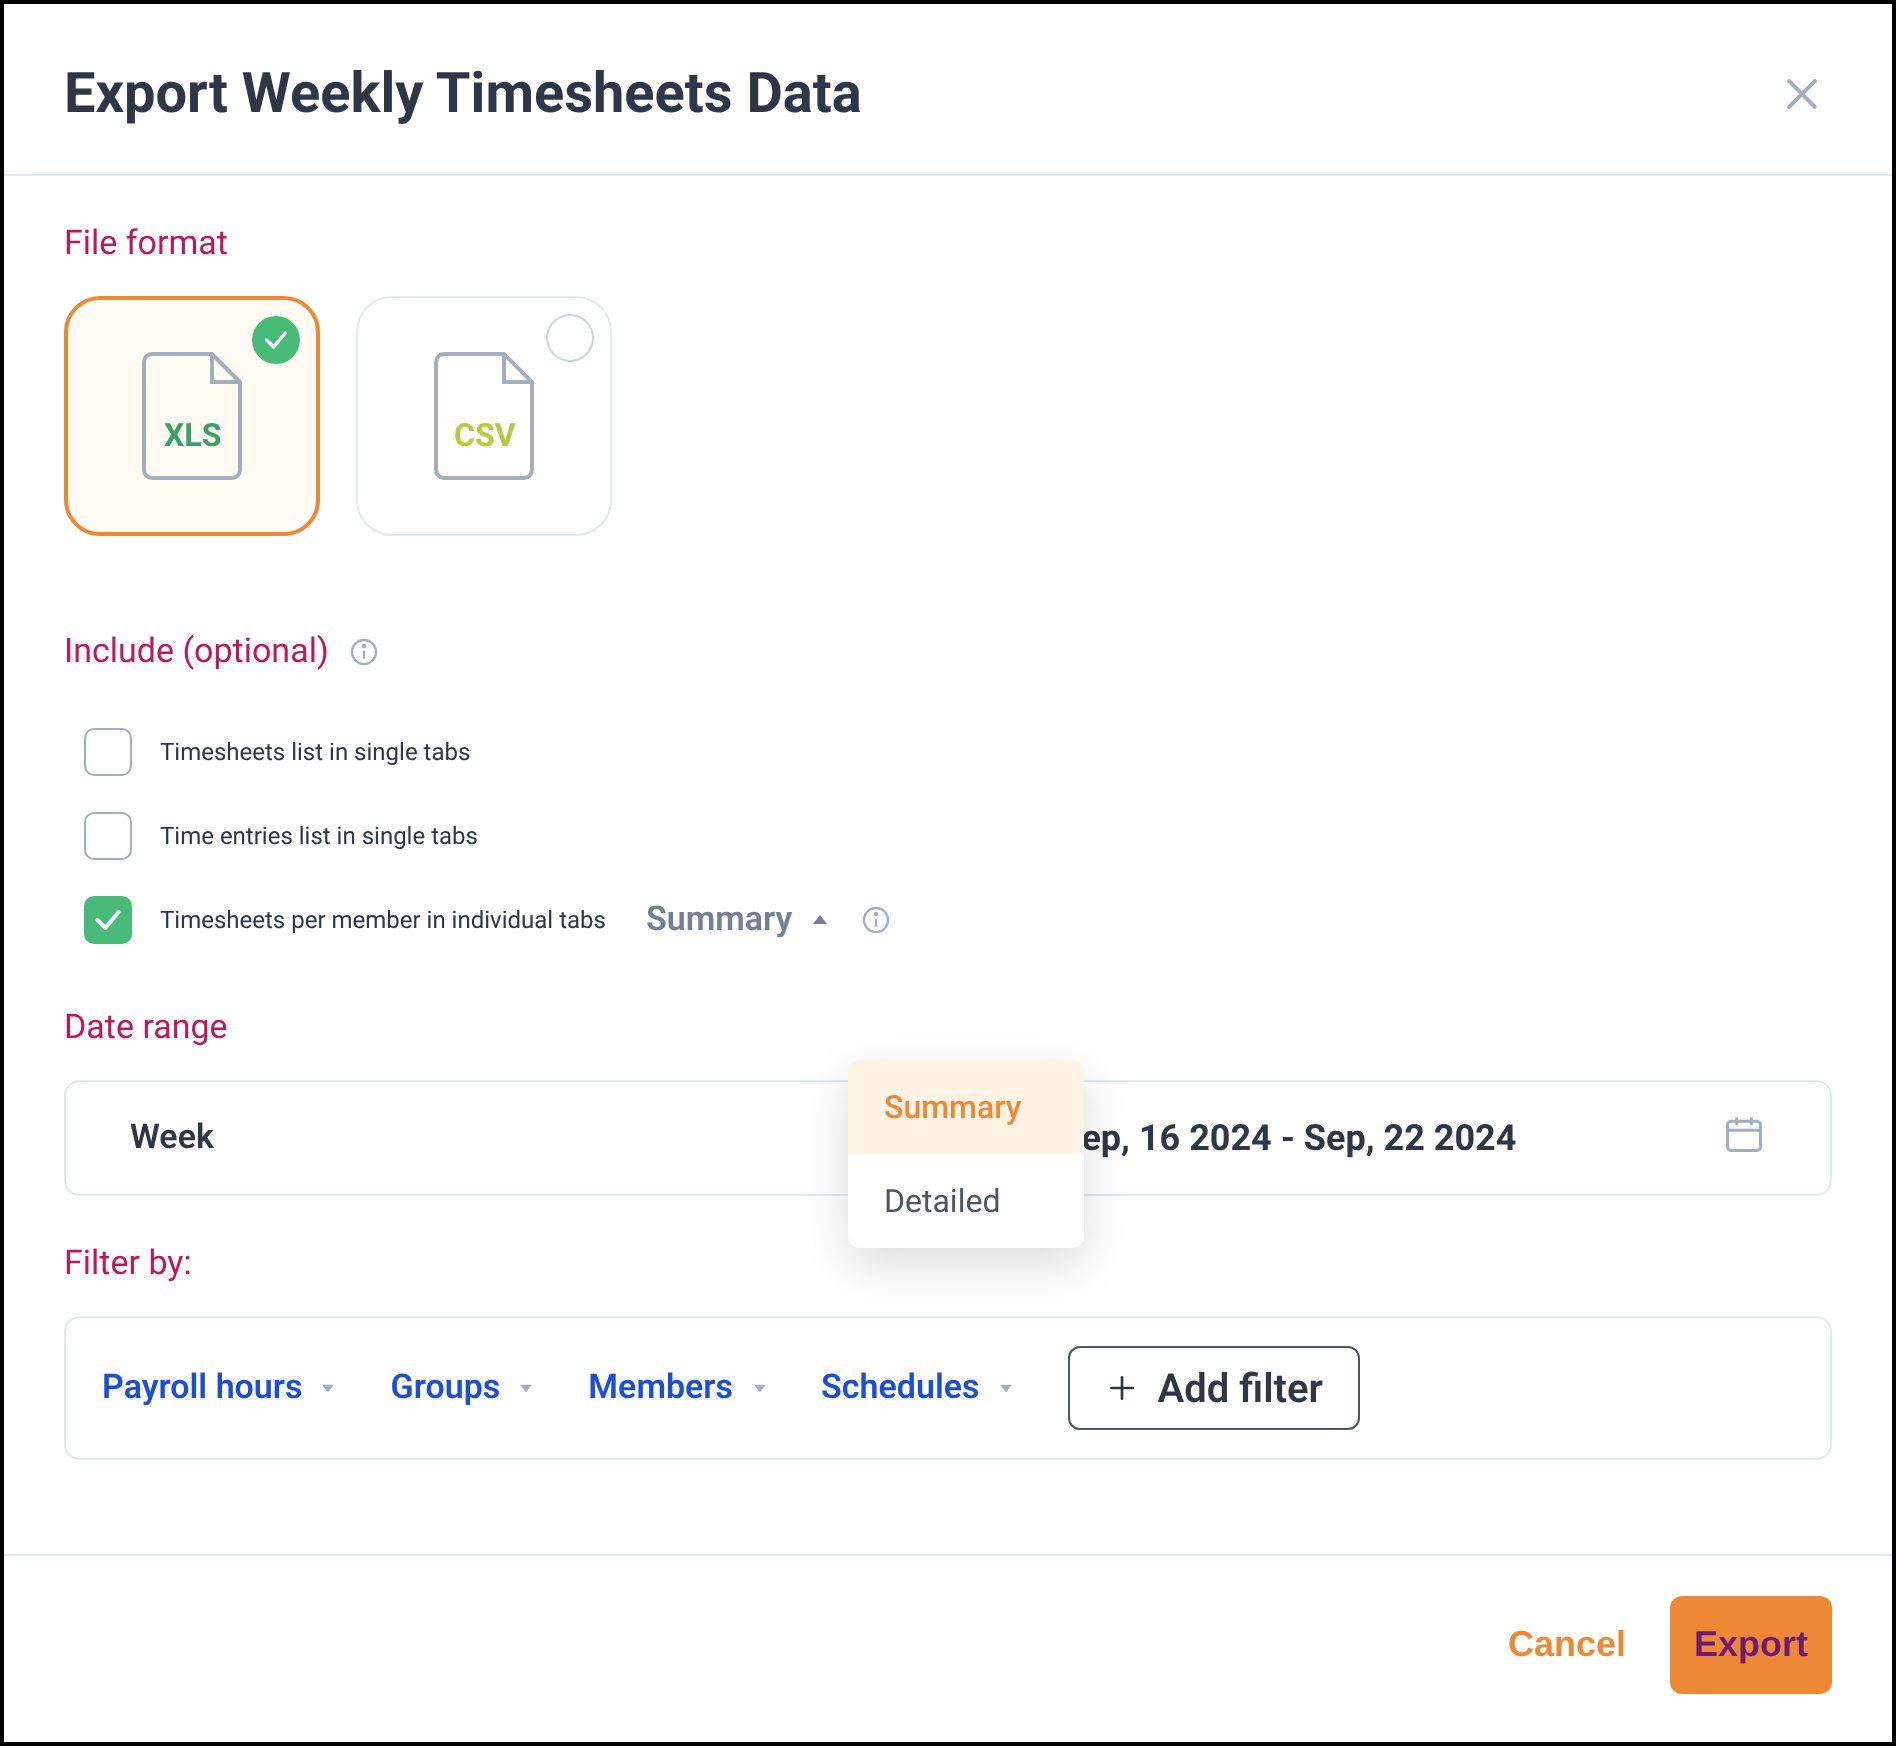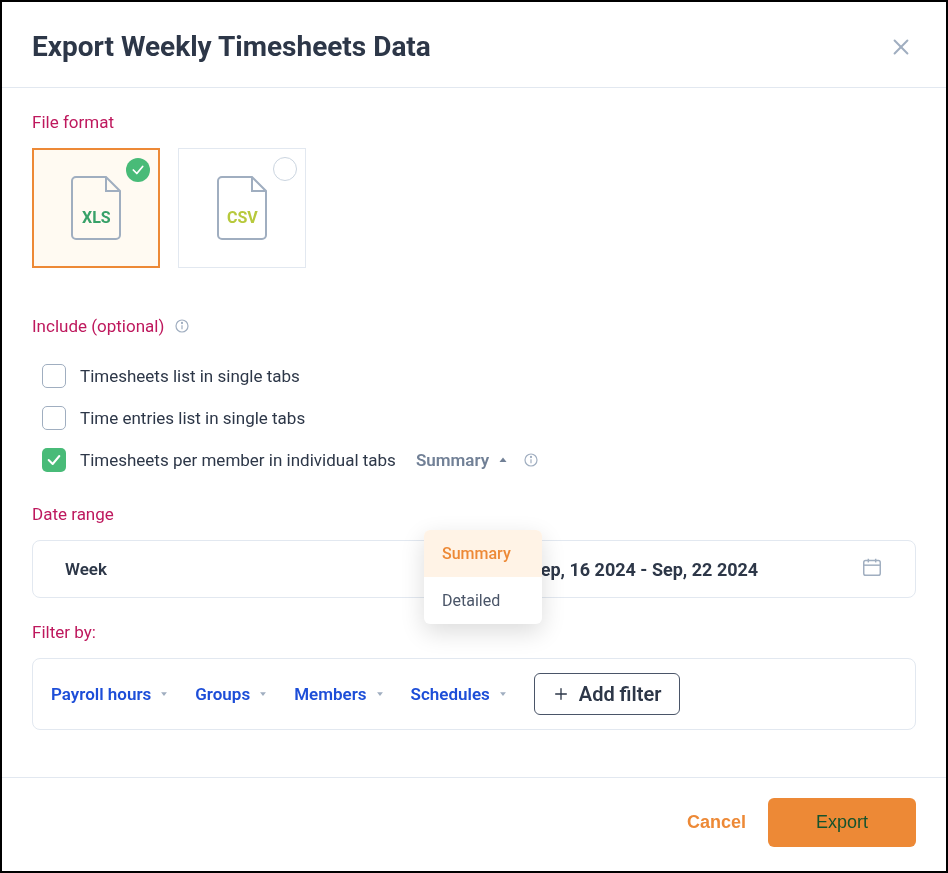--- a/index.html
+++ b/index.html
@@ -52,21 +52,21 @@
   }
   .format-row {
     display: flex;
     gap: 18px;
     margin-bottom: 48px;
   }
   .format-card {
     position: relative;
     width: 128px;
     height: 120px;
-    border-radius: 0;
+    border-radius: 18px;
     display: flex;
     align-items: center;
     justify-content: center;
     cursor: pointer;
   }
   .format-card.selected {
     border: 2px solid #ed8936;
     background: #fffaf2;
   }
   .format-card.unselected {
@@ -126,21 +126,21 @@
     flex-shrink: 0;
   }
   .cb.unchecked {
     border: 1.5px solid #a0aec0;
     background: #fff;
   }
   .cb.checked {
     background: #48bb78;
   }
   .cb-label {
-    font-size: 17px;
+    font-size: 12px;
     color: #2d3748;
   }
   .inline-select {
     display: flex;
     align-items: center;
     gap: 8px;
     margin-left: 6px;
     color: #718096;
     font-size: 17px;
     font-weight: 600;
@@ -241,26 +241,26 @@
   .btn-cancel {
     color: #ed8936;
     font-size: 18px;
     font-weight: 700;
     cursor: pointer;
     background: none;
     border: none;
   }
   .btn-export {
     background: #ed8936;
-    color: #14532d;
+    color: #701a75;
     font-size: 18px;
-    font-weight: 400;
+    font-weight: 700;
     border: none;
     border-radius: 6px;
-    padding: 14px 48px;
+    padding: 14px 12px;
     cursor: pointer;
   }
 </style>
 </head>
 <body>
 
 <div class="modal">
 
   <div class="modal-header">
     <h1 class="modal-title">Export Weekly Timesheets Data</h1>

